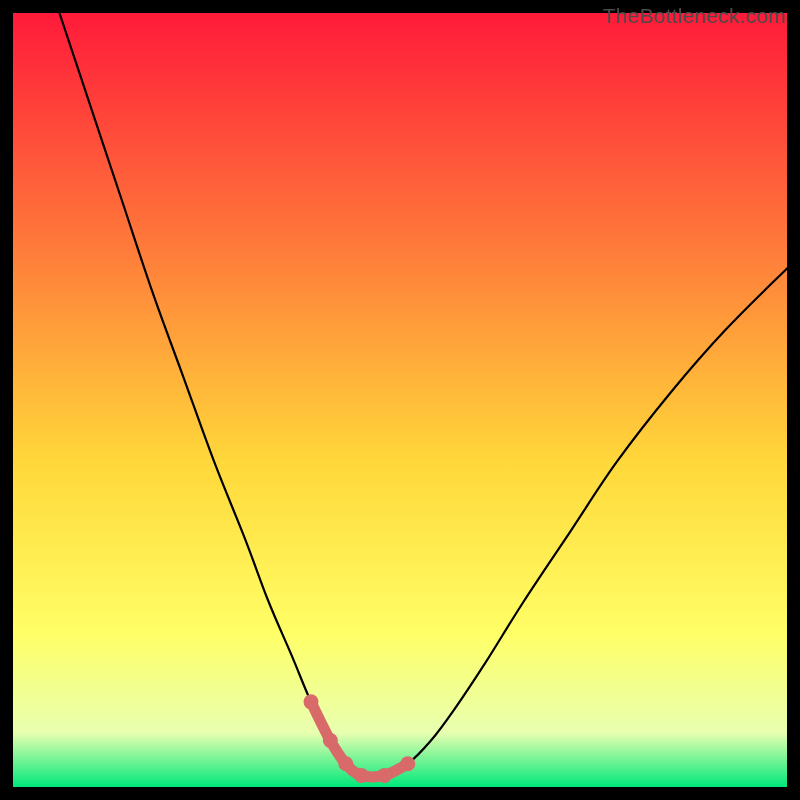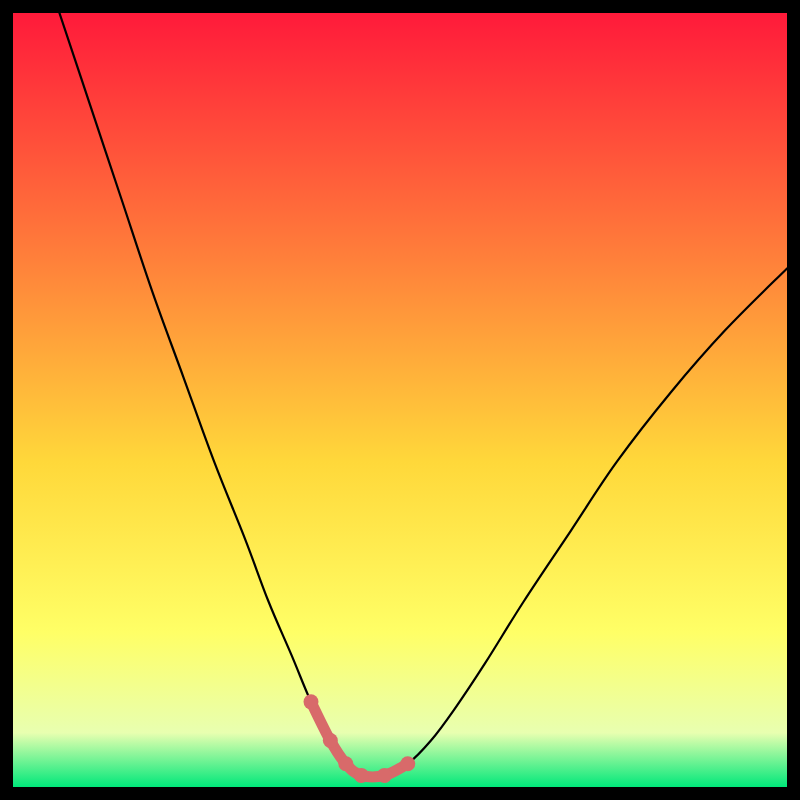--- a/index.html
+++ b/index.html
@@ -36,20 +36,21 @@
   }
   svg {
     display: block;
   }
 </style>
 </head>
 <body>
 
 <div class="chart-container">
 
+  <div class="watermark">TheBottleneck.com</div>
 
   <div class="plot-area">
     <svg id="plot-svg" width="774" height="774" viewBox="0 0 774 774">
       <defs>
         <linearGradient id="bg-grad" x1="0" y1="0" x2="0" y2="1">
           <stop id="g0" offset="0%" stop-color="#ff1a3a"></stop>
           <stop id="g1" offset="30%" stop-color="#ff7a3a"></stop>
           <stop id="g2" offset="58%" stop-color="#ffd83a"></stop>
           <stop id="g3" offset="80%" stop-color="#ffff66"></stop>
           <stop id="g4" offset="93%" stop-color="#e8ffb0"></stop>

